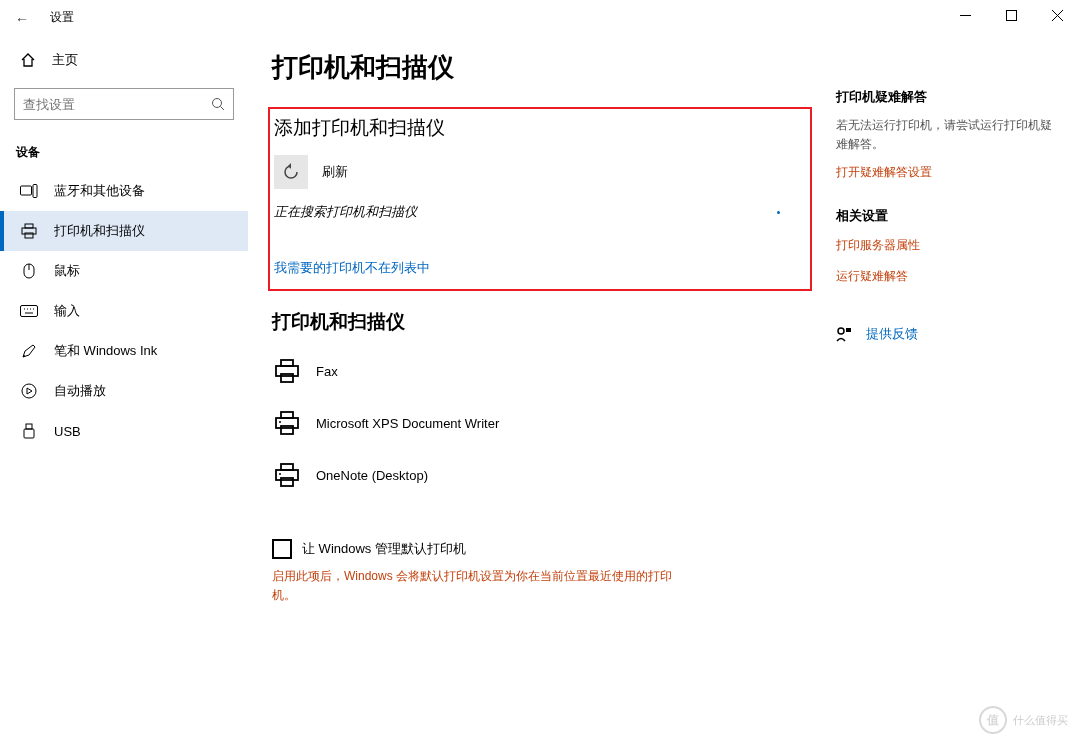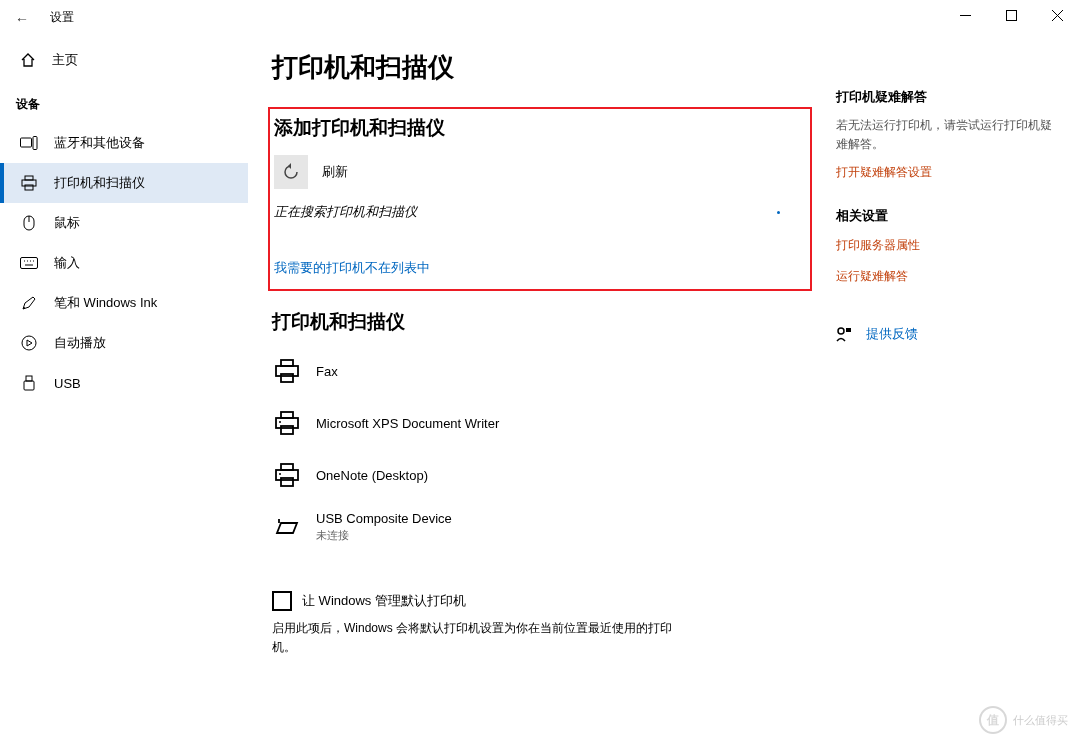--- a/index.html
+++ b/index.html
@@ -20,36 +20,36 @@
   .group-head { font-size: 12px; font-weight: 600; padding: 18px 0 10px 16px; }
   .nav-item { display: flex; align-items: center; height: 40px; padding-left: 20px; font-size: 13px; cursor: pointer; position: relative; }
   .nav-item.active { background: #dfe9f5; }
   .nav-item.active::before { content: ""; position: absolute; left: 0; top: 0; bottom: 0; width: 4px; background: #0067c0; }
   .nav-item .nicon { width: 18px; display: inline-flex; align-items: center; justify-content: center; }
   .nav-item .nlabel { margin-left: 16px; }
   .main { flex: 1; padding: 16px 24px 0 24px; position: relative; display: flex; }
   .content { width: 540px; }
   .page-title { font-size: 26px; font-weight: 600; margin-bottom: 22px; }
   .redbox { border: 2px solid #ec1c24; padding: 2px 6px 12px 0; margin-left: -4px; margin-bottom: 18px; }
-  .section-head { font-size: 19px; font-weight: 700; margin: 4px 0 14px 4px; }
+  .section-head { font-size: 19px; font-weight: 400; margin: 4px 0 14px 4px; }
   .refresh-row { display: flex; align-items: center; margin: 0 0 14px 4px; }
   .refresh-btn { width: 34px; height: 34px; background: #e6e6e6; display: flex; align-items: center; justify-content: center; cursor: pointer; }
   .refresh-label { margin-left: 14px; font-size: 13px; }
   .searching { font-size: 13px; margin: 0 0 10px 4px; font-style: italic; }
   .dot { display:inline-block; width:3px; height:3px; background:#0067c0; border-radius:50%; margin-left: 360px; vertical-align: middle; }
   .linkish { color: #0067c0; font-size: 13px; margin: 28px 0 0 4px; cursor: pointer; display: inline-block; }
   .list-head { font-size: 19px; font-weight: 600; margin: 6px 0 10px 0; }
   .device { display: flex; align-items: center; height: 52px; cursor: pointer; }
   .device .dicon { width: 30px; height: 30px; display: flex; align-items: center; justify-content: center; }
   .device .dtext { margin-left: 14px; font-size: 13px; }
   .device .sub { color: #666; font-size: 11px; margin-top: 2px; }
   .optrow { display: flex; align-items: center; margin-top: 38px; }
   .chk { width: 20px; height: 20px; border: 2px solid #000; margin-right: 10px; cursor: pointer; }
   .optlabel { font-size: 13px; }
-  .optdesc { color: #000000; font-size: 12px; margin-top: 8px; max-width: 400px; line-height: 1.6; }
+  .optdesc { color: #c2410c; font-size: 12px; margin-top: 8px; max-width: 400px; line-height: 1.6; }
   .rightcol { margin-left: 24px; width: 220px; padding-top: 38px; }
   .rhead { font-size: 13px; font-weight: 600; margin-bottom: 10px; font-family: Liberation Serif, serif; }
   .rtext { font-size: 12px; color: #555; line-height: 1.6; margin-bottom: 10px; }
   .rlink { color: #c2410c; font-size: 12px; cursor: pointer; display: block; margin-bottom: 14px; }
   .rhead2 { font-size: 13px; font-weight: 600; margin: 26px 0 12px 0; }
   .feedback { display: flex; align-items: center; margin-top: 40px; cursor: pointer; }
   .feedback .flabel { color: #0067c0; font-size: 13px; margin-left: 14px; }
   svg { display: block; }
   .watermark { position: absolute; right: 12px; bottom: 10px; color: #bbb; font-size: 11px; display:flex; align-items:center; gap:6px; opacity:.75; }
   .watermark .circ { width:28px; height:28px; border:2px solid #ccc; border-radius:50%; display:flex; align-items:center; justify-content:center; font-weight:bold; color:#ccc; font-size:12px;}
@@ -83,20 +83,29 @@
 <div class="layout">
   <div class="sidebar">
     <div class="home-row">
       <span class="hicon">
         <svg width="16" height="16">
             <path d="M2 8 L8 2 L14 8 M4 7 V14 H12 V7" fill="none" stroke="#000" stroke-width="1.3"></path>
           </svg>
       </span>
       <span class="hlabel">主页</span>
     </div>
+    <div class="searchbox">
+      <input placeholder="查找设置" style="">
+      <span class="sicon">
+        <svg width="14" height="14">
+            <circle cx="6" cy="6" r="4.5" fill="none" stroke="#555"></circle>
+            <line x1="9.5" y1="9.5" x2="13" y2="13" stroke="#555"></line>
+          </svg>
+      </span>
+    </div>
     <div class="group-head">设备</div>
 
     <div class="nav-item">
       <span class="nicon">
           <svg width="18" height="14">
             <rect x="0.5" y="2" width="11" height="9" rx="1" fill="none" stroke="#000"></rect>
             <rect x="13" y="0.5" width="4" height="13" rx="1" fill="none" stroke="#000"></rect>
           </svg>
         </span>
       <span class="nlabel">蓝牙和其他设备</span>
@@ -216,32 +225,20 @@
               <rect x="8" y="3" width="12" height="6" fill="none" stroke="#000" stroke-width="1.8"></rect>
               <rect x="3" y="9" width="22" height="10" fill="none" stroke="#000" stroke-width="1.8"></rect>
               <rect x="8" y="17" width="12" height="8" fill="none" stroke="#000" stroke-width="1.8"></rect>
               <circle cx="7" cy="13" r="1" fill="#000"></circle>
             </svg>
           </span>
         <div class="dtext">
             <div>OneNote (Desktop)</div>
           </div>
       </div>
-      <div class="device">
-        <span class="dicon">
-            <svg width="28" height="28">
-              <path d="M4 20 L20 20 L24 10 L8 10 Z" fill="none" stroke="#000" stroke-width="1.8"></path>
-              <line x1="6" y1="10" x2="6" y2="6" stroke="#000" stroke-width="1.8"></line>
-            </svg>
-          </span>
-        <div class="dtext">
-          <div>USB Composite Device</div>
-          <div class="sub">未连接</div>
-        </div>
-      </div>
 
       <div class="optrow">
         <div class="chk"></div>
         <span class="optlabel">让 Windows 管理默认打印机</span>
       </div>
       <div class="optdesc">启用此项后，Windows 会将默认打印机设置为你在当前位置最近使用的打印机。</div>
     </div>
 
     <div class="rightcol">
       <div class="rhead">打印机疑难解答</div>

